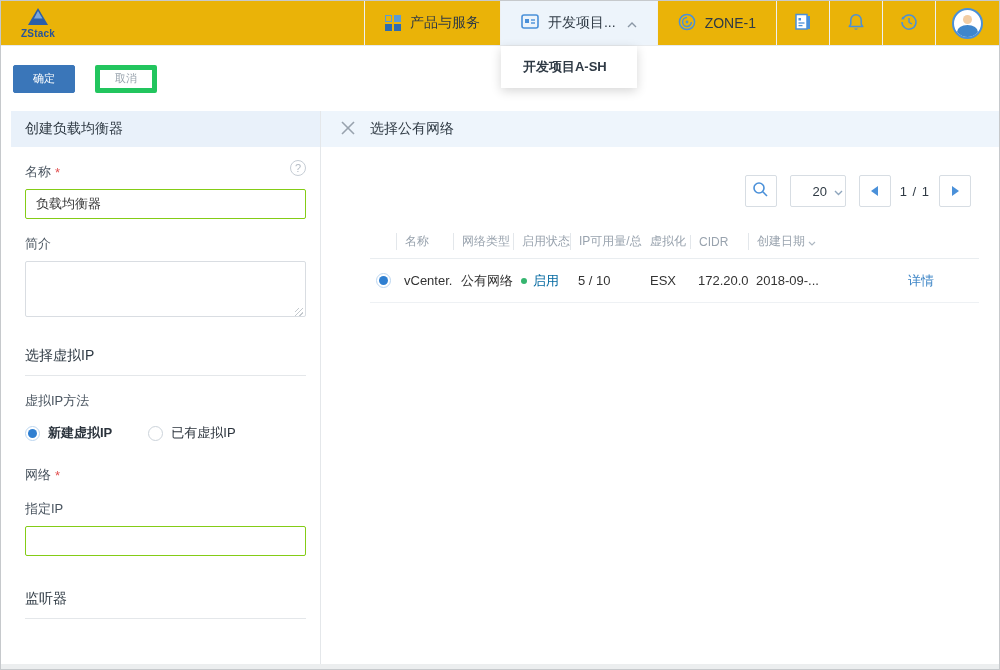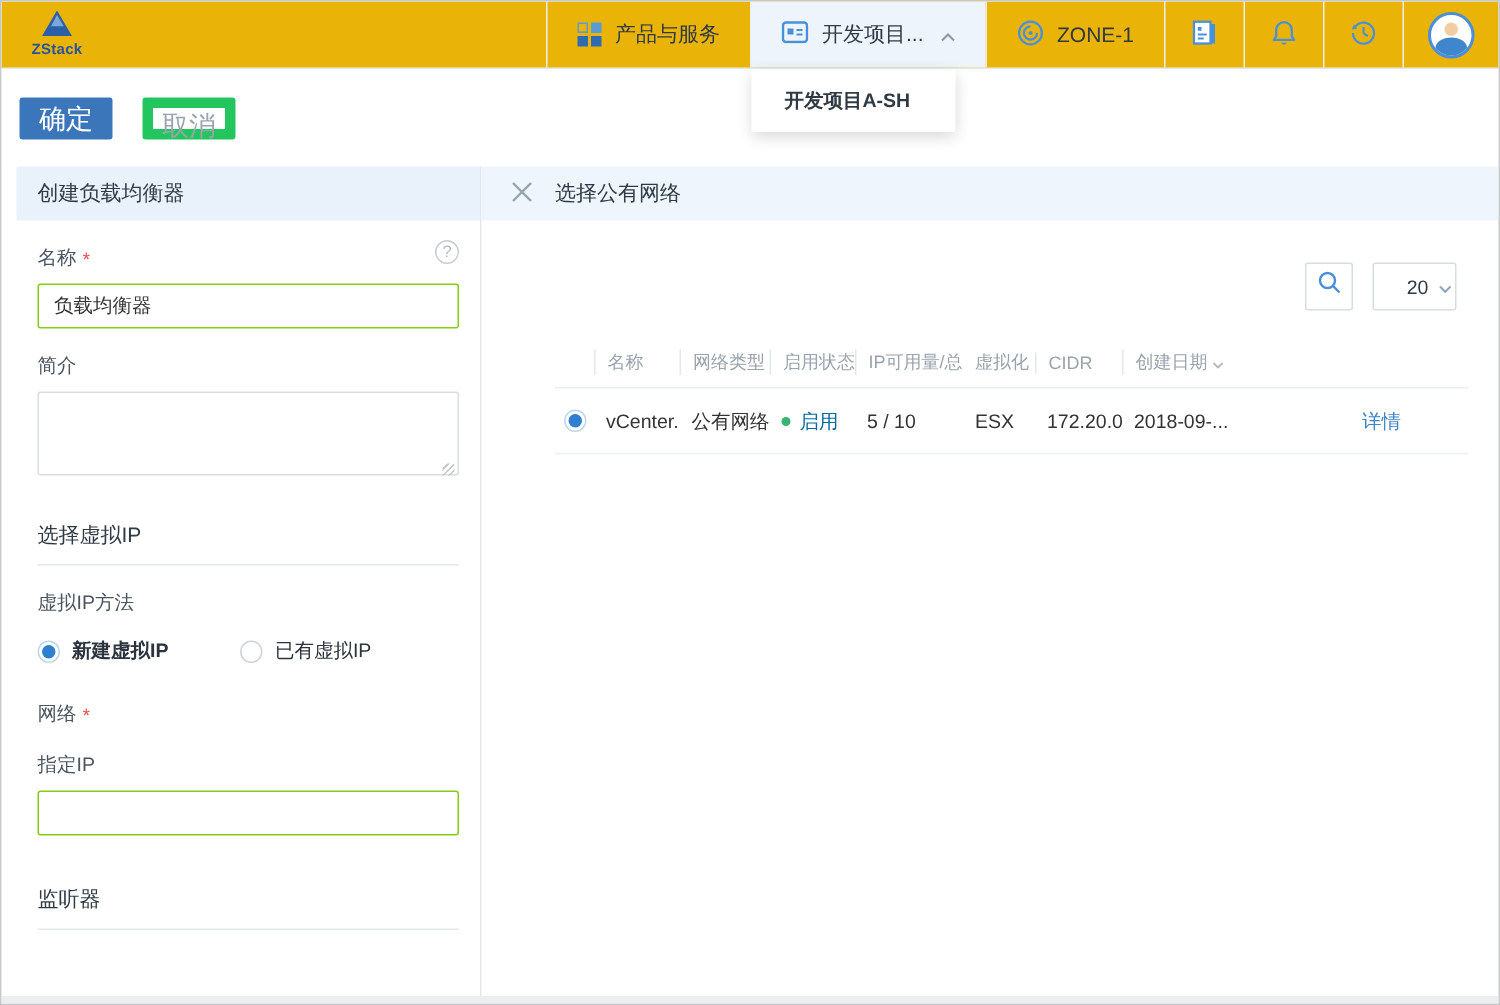--- a/index.html
+++ b/index.html
@@ -23,41 +23,41 @@
   .grid-icon i { display:block; }
   .gi-o { border:1.5px solid #5b9bd5; }
   .gi-f1 { background:#5b9bd5; }
   .gi-f2 { background:#2e6bb0; }
   .avatar { width:31px; height:31px; border-radius:50%; border:2px solid #4a90d9; background:#fff; position:relative; overflow:hidden; }
   .avatar .head { position:absolute; left:9px; top:5px; width:9px; height:9px; border-radius:50%; background:#f2cda4; }
   .avatar .body { position:absolute; left:3px; top:15px; width:21px; height:14px; border-radius:50% 50% 0 0; background:#3f86cc; }
 
   
   .action-row { flex:0 0 65px; display:flex; align-items:center; padding:0 0 0 12px; background:#fff; }
-  .btn { height:28px; min-width:62px; font-size:18px; border-radius:2px; cursor:pointer; font-family:inherit; }
+  .btn { height:28px; min-width:62px; font-size:11px; border-radius:2px; cursor:pointer; font-family:inherit; }
   .btn-primary { background:#3a76b9; color:#fff; border:1px solid #3a76b9; }
-  .btn-default { background:#fff; color:#9aa4ae; border:7px solid #22c55e; margin-left:20px; }
+  .btn-default { background:#fff; color:#9aa4ae; border:5px solid #22c55e; margin-left:20px; }
 
   
   .main { flex:1 1 auto; display:flex; min-height:0; }
   .left-panel { width:310px; flex:0 0 310px; margin-left:10px; border-right:1px solid #e4e7ea; display:flex; flex-direction:column; }
   .right-panel { flex:1 1 auto; display:flex; flex-direction:column; }
   .panel-header { height:36px; flex:0 0 36px; display:flex; align-items:center; gap:12px; padding:0 14px; background:#e9f1fa; font-size:14px; color:#2f3a44; }
   .right-panel .panel-header { background:#eef5fc; padding-left:20px;gap:15px; }
   .left-body { padding:16px 14px 0; position:relative; flex:1; }
 
   .field-label { font-size:13px; color:#4a5560; margin:0 0 8px; display:flex; align-items:center; gap:4px; }
   .req { color:#e25050; font-size:13px; }
   .help-circle { position:absolute; right:14px; top:13px; width:16px; height:16px; border:1px solid #c6cdd5; border-radius:50%; color:#b3bbc4; font-size:11px; display:flex; align-items:center; justify-content:center; }
   .tfield { width:100%; height:30px; border:1px solid #84cc16; border-radius:2px; padding:0 10px; font-size:13px; color:#333; font-family:inherit; background:#fff; }
   .tarea { width:100%; height:56px; border:1px solid #d9dde2; border-radius:2px; resize:none; position:relative; }
   .tarea-wrap { position:relative; }
   .tarea-wrap::after { content:''; position:absolute; right:3px; bottom:5px; width:8px; height:8px; background:repeating-linear-gradient(-45deg, transparent 0 2px, #c4c9ce 2px 3px); pointer-events:none; }
   .section-title { font-size:14px; color:#2f3a44; padding:0 0 10px; border-bottom:1px solid #e4e7ea; margin-top:26px; }
-  .radio-row { display:flex; gap:48px; margin:14px 0 4px; }
+  .radio-row { display:flex; gap:36px; margin:14px 0 4px; }
   .radio-opt { display:flex; align-items:center; gap:8px; font-size:13px; color:#2b333c; cursor:pointer; }
   .radio-opt.sel { font-weight:bold; }
   .radio { width:15px; height:15px; border-radius:50%; background:#fff; position:relative; flex:0 0 15px; }
   .radio.on { border:1px solid #bcd6f0; }
   .radio.on::after { content:''; position:absolute; inset:2px; border-radius:50%; background:#2f7fd1; }
   .radio.off { border:1px solid #ccd3da; }
   .net-wrap { position:relative; }
   .net-wrap .tfield { border:1px solid #3e79c0; padding-right:30px; }
   .minus-circle { position:absolute; right:8px; top:7px; width:17px; height:17px; border:1px solid #b9c1ca; border-radius:50%; display:flex; align-items:center; justify-content:center; cursor:pointer; background:#fff; }
   .minus-circle::after { content:''; width:9px; height:1.5px; background:#aeb6bf; }
@@ -264,20 +264,29 @@
             </svg>
           </span>
         </div>
         <div class="page-size">
           <span>20</span>
           <span>
             <svg width="9" height="6" viewBox="0 0 9 6" fill="none">
                 <polyline points="1,1 4.5,4.5 8,1" stroke="#8fa6bd" stroke-width="1.4"></polyline>
               </svg>
           </span>
+        </div>
+        <div class="pager">
+          <div class="tool-btn">
+              <span class="tri-left"></span>
+            </div>
+          <span class="page-info">1 / 1</span>
+          <div class="tool-btn">
+              <span class="tri-right"></span>
+            </div>
         </div>
       </div>
 
       <div class="table">
         <div class="tgrid thead">
           <div class="th no-sep"></div>
           <div class="th">名称</div>
           <div class="th">网络类型</div>
           <div class="th">启用状态</div>
           <div class="th">IP可用量/总额</div>

